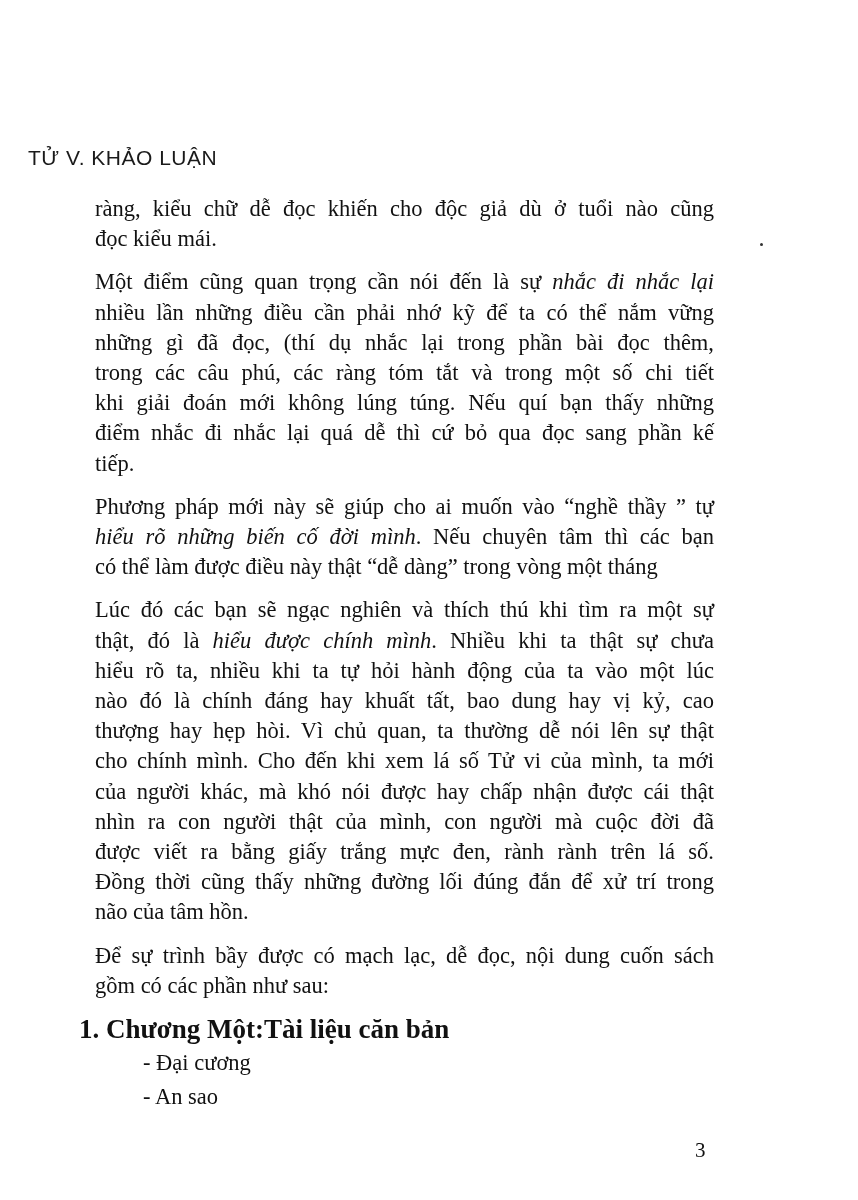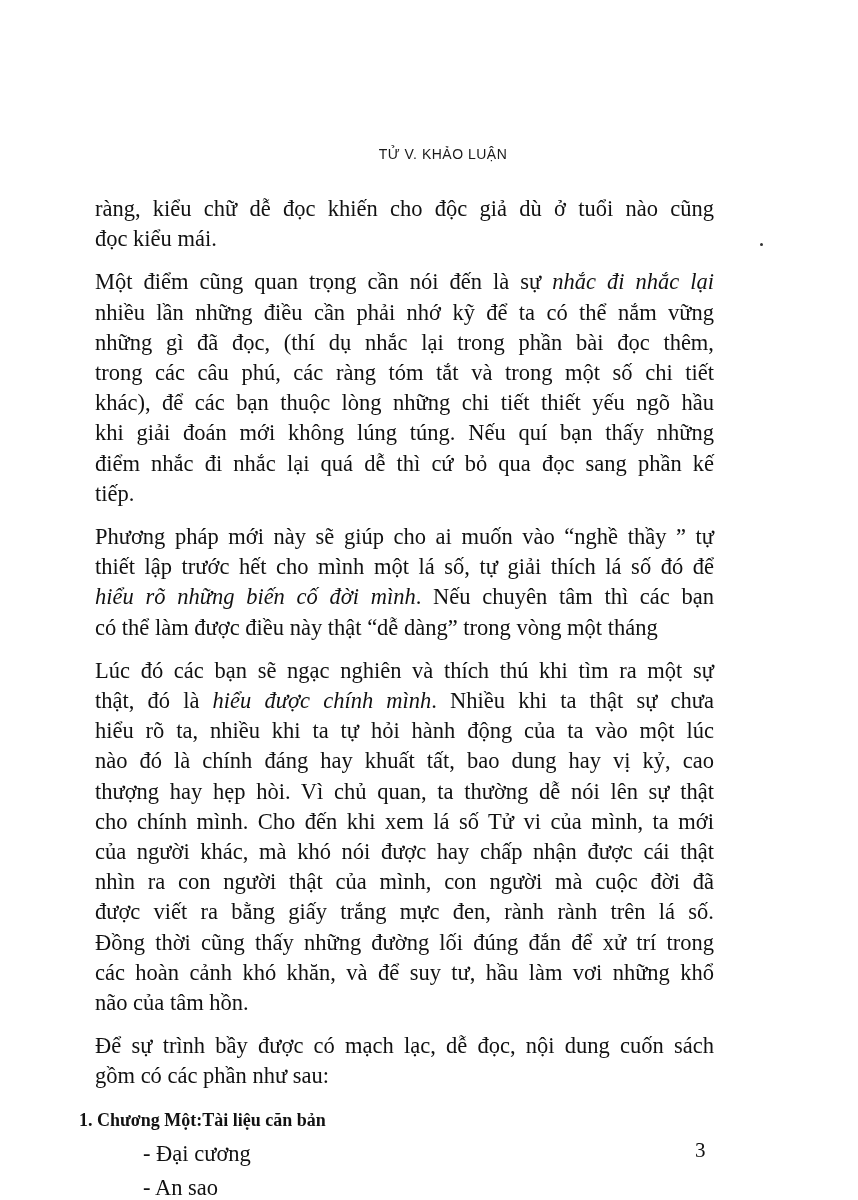--- a/index.html
+++ b/index.html
@@ -19,23 +19,23 @@
       position: absolute;
       left: 0; top: 0;
       width: 858px; height: 1200px;
       background: #ffffff;
     }
     .running-header {
       position: absolute;
       top: 146px;
       left: 0;
       width: 858px;
-      text-align: center;
+      text-align: left;
       font-family: "Liberation Sans", "DejaVu Sans", sans-serif;
-      font-size: 14px;
+      font-size: 21px;
       letter-spacing: 0.5px;
       color: #1a1a1a;
       padding-left: 28px;
       box-sizing: border-box;
     }
     .body-text {
       position: absolute;
       left: 79px;
       top: 194px;
       width: 635px;
@@ -54,21 +54,21 @@
       text-align: justify;
       text-align-last: justify;
     }
     .line.last {
       text-align-last: left;
     }
     em { font-style: italic; }
     .section-heading {
       font-weight: bold;
       margin: 4px 0 4px 0;
-      font-size: 18px;
+      font-size: 27px;
     }
     .list-item {
       margin: 4px 0 4px 0;
       padding-left: 64px;
       display: block;
     }
     .page-number {
       position: absolute;
       left: 695px;
       top: 1138px;
@@ -94,43 +94,40 @@
     <div id="paragraphs">
         <p class="para">
           <span class="line"><span>ràng, kiểu chữ dễ đọc khiến cho độc giả dù ở tuổi nào cũng</span></span>
           <span class="line last"><span>đọc kiểu mái.</span></span>
         </p>
         <p class="para">
           <span class="line"><span>Một điểm cũng quan trọng cần nói đến là sự </span><em>nhắc đi nhắc lại</em></span>
           <span class="line"><span>nhiều lần những điều cần phải nhớ kỹ để ta có thể nắm vững</span></span>
           <span class="line"><span>những gì đã đọc, (thí dụ nhắc lại trong phần bài đọc thêm,</span></span>
           <span class="line"><span>trong các câu phú, các ràng tóm tắt và trong một số chi tiết</span></span>
-          <span class="line"><span>khác), để các bạn thuộc lòng những chi tiết thiết yếu ngõ hầu</span></span>
           <span class="line"><span>khi giải đoán mới không lúng túng. Nếu quí bạn thấy những</span></span>
           <span class="line"><span>điểm nhắc đi nhắc lại quá dễ thì cứ bỏ qua đọc sang phần kế</span></span>
           <span class="line last"><span>tiếp.</span></span>
         </p>
         <p class="para">
           <span class="line"><span>Phương pháp mới này sẽ giúp cho ai muốn vào “nghề thầy ” tự</span></span>
-          <span class="line"><span>thiết lập trước hết cho mình một lá số, tự giải thích lá số đó để</span></span>
           <span class="line"><em>hiểu rõ những biến cố đời mình</em><span>. Nếu chuyên tâm  thì các bạn</span></span>
           <span class="line last"><span>có thể làm được điều này thật “dễ dàng” trong vòng một tháng</span></span>
         </p>
         <p class="para">
           <span class="line"><span>Lúc đó các bạn sẽ ngạc nghiên và thích thú khi tìm ra một sự</span></span>
           <span class="line"><span>thật, đó là </span><em>hiểu được chính mình</em><span>. Nhiều khi ta thật sự chưa</span></span>
           <span class="line"><span>hiểu rõ ta, nhiều khi ta tự hỏi hành động của ta vào một lúc</span></span>
           <span class="line"><span>nào đó là chính đáng hay khuất tất, bao dung hay vị kỷ, cao</span></span>
           <span class="line"><span>thượng hay hẹp hòi. Vì chủ quan, ta thường dễ nói lên sự thật</span></span>
           <span class="line"><span>cho chính mình. Cho đến khi xem lá số Tử vi của mình, ta mới</span></span>
           <span class="line"><span>của người khác, mà khó nói được hay chấp nhận được cái thật</span></span>
           <span class="line"><span>nhìn ra con người thật của mình, con người mà cuộc đời đã</span></span>
           <span class="line"><span>được viết ra bằng giấy trắng mực đen, rành rành trên lá số.</span></span>
           <span class="line"><span>Đồng thời cũng thấy những đường lối đúng đắn để xử trí trong</span></span>
-          <span class="line"><span>các hoàn cảnh khó khăn, và để suy tư, hầu làm vơi những khổ</span></span>
           <span class="line last"><span>não của tâm hồn.</span></span>
         </p>
         <p class="para">
           <span class="line"><span>Để sự trình bầy được có mạch lạc, dễ đọc, nội dung cuốn sách</span></span>
           <span class="line last"><span>gồm có các phần như sau:</span></span>
         </p>
       </div>
 
     <div class="section-heading">1. Chương Một:Tài liệu căn bản</div>
     <span class="list-item">- Đại cương</span>

